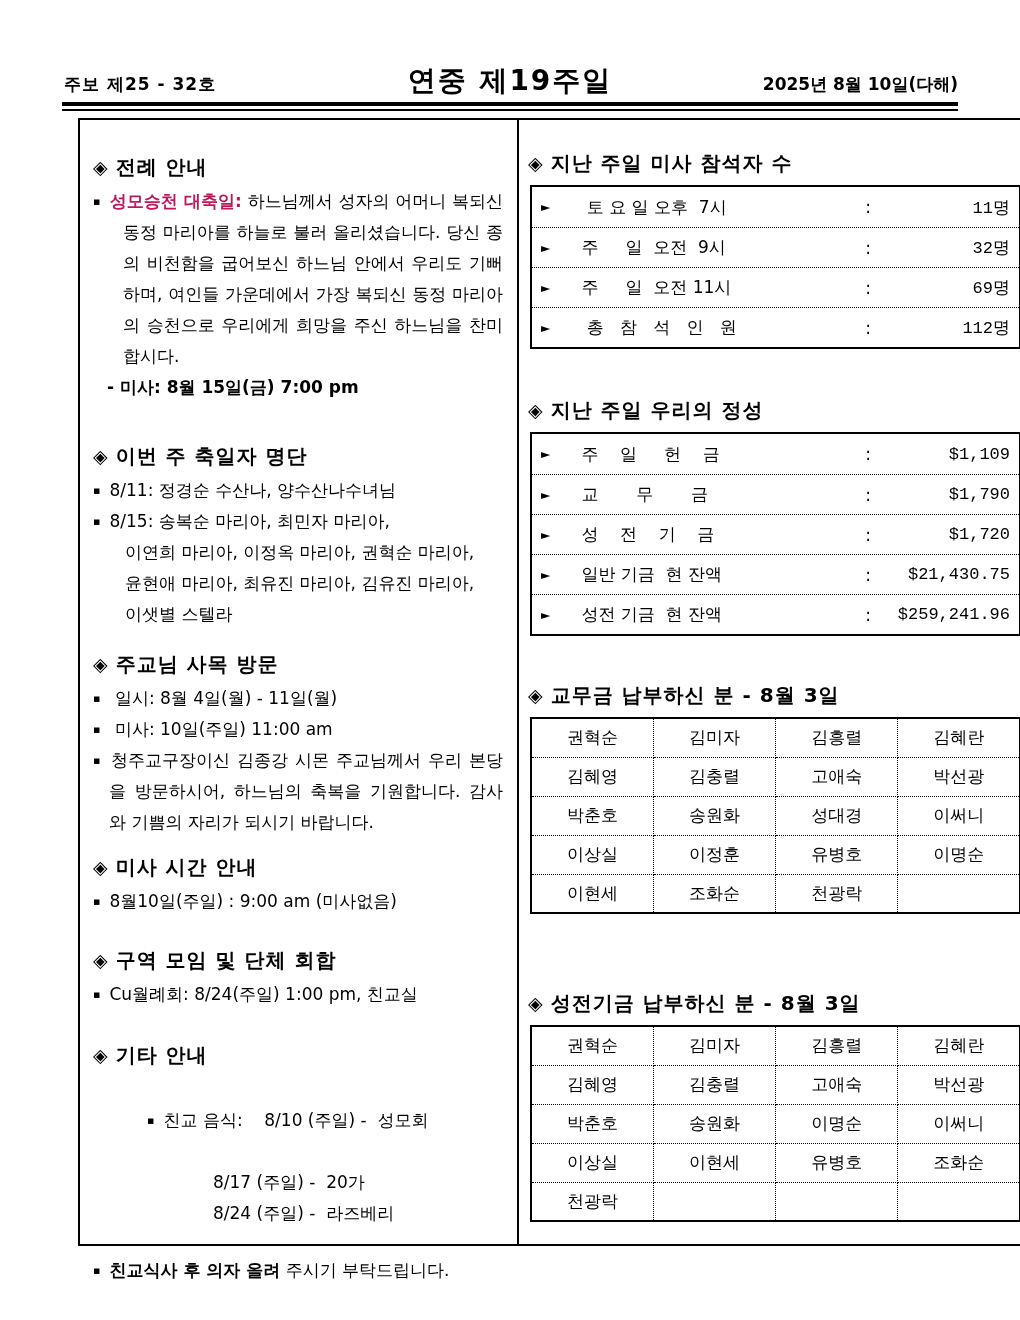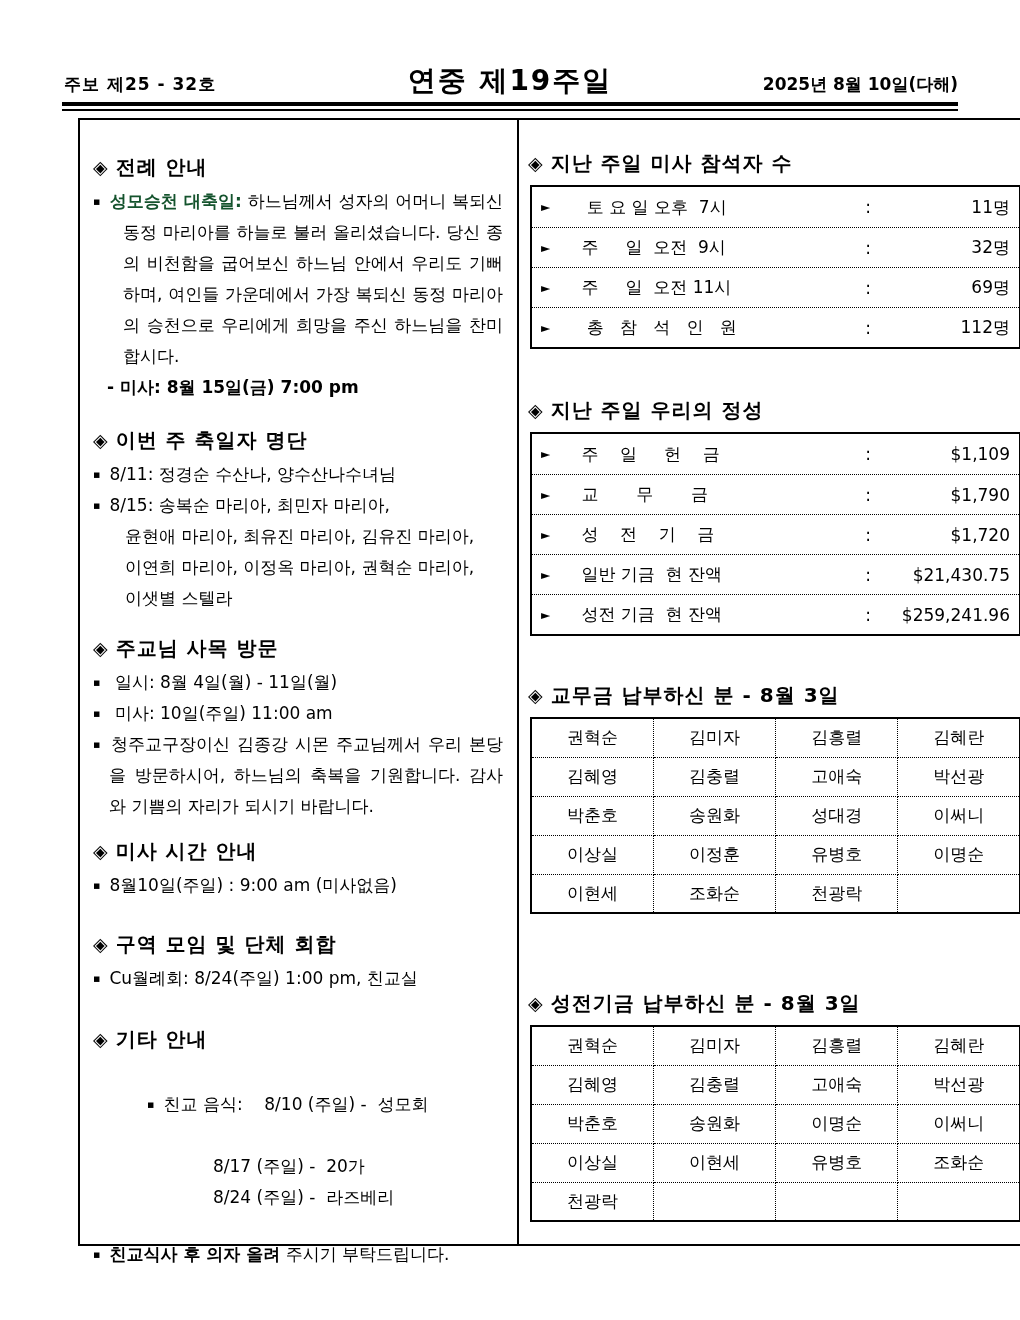--- a/index.html
+++ b/index.html
@@ -25,48 +25,48 @@
   .col-left  { width:437px; padding:34px 14px 0 13px; }
   .col-right { flex:1; border-left:2px solid #000; padding:16px 12px 0 9px; }
 
   
   .sec-title { font-size:20px; font-weight:bold; letter-spacing:1px; line-height:26px; white-space:nowrap; }
   .diamond { font-size:19px; margin-right:7px; }
   .body-txt { font-size:17px; line-height:31px; }
   .hang { padding-left:30px; text-indent:-30px; text-align:justify; }
   .hang-sm { padding-left:16px; text-indent:-16px; text-align:justify; }
   .sq { font-size:11px; margin-right:9px; vertical-align:2px; }
-  .blue-label { color:#14532d; font-weight:bold; }
+  .blue-label { color:#be185d; font-weight:bold; }
   .mass-line { font-weight:bold; padding-left:14px; }
   .cont { padding-left:32px; }
   .cont-food { padding-left:120px; white-space:pre; }
   .pre { white-space:pre; }
   .bold-line { font-weight:bold; }
   .bold-line .rest { font-weight:normal; }
 
-  .mt-sec1 { margin-top:24px; }
+  .mt-sec1 { margin-top:40px; }
   .mt-sec2 { margin-top:21px; }
   .mt-sec3 { margin-top:16px; }
   .mt-sec4 { margin-top:30px; }
   .mt-sec5 { margin-top:32px; }
   .mt-last { margin-top:26px; }
   .after-title { margin-top:6px; }
 
   
   .rt-sec-gap1 { margin-top:14px; }
   .rt-sec-gap2 { margin-top:48px; }
   .rt-sec-gap3 { margin-top:46px; }
   .rt-sec-gap4 { margin-top:76px; }
   .stat-table { border:2px solid #000; margin:9px 3px 0 2px; }
   .stat-row { display:flex; align-items:center; height:40px; font-size:17px; }
   .stat-row + .stat-row { border-top:1px dotted #000; }
   .marker { width:32px; padding-left:9px; font-size:12px; flex:none; }
   .lbl { flex:1; white-space:pre; padding-left:12px; }
   .colon { width:22px; text-align:center; flex:none; }
-  .val { width:140px; text-align:right; padding-right:9px; flex:none; white-space:pre; }
+  .val { width:140px; text-align:right; padding-right:9px; flex:none; white-space:pre;font-family:Liberation Mono, monospace; }
 
   
   .name-table { width:calc(100% - 5px); margin:9px 3px 0 2px; border-collapse:collapse; border:2px solid #000; table-layout:fixed; }
   .name-table td { border:1px dotted #000; height:39px; text-align:center; font-size:17px; }
 </style>
 </head>
 <body>
 
 <div class="page">
 
@@ -97,22 +97,22 @@
       <section class="mt-sec1">
         <div class="sec-title">
           <span class="diamond">◈</span><span>이번 주 축일자 명단</span>
         </div>
         <div class="body-txt hang-sm after-title">
           <span class="sq">▪</span><span>8/11: 정경순 수산나, 양수산나수녀님</span>
         </div>
         <div class="body-txt hang-sm">
           <span class="sq">▪</span><span>8/15: 송복순 마리아, 최민자 마리아,</span>
         </div>
+        <div class="body-txt cont">이연희 마리아, 이정옥 마리아, 권혁순 마리아,</div>
         <div class="body-txt cont">윤현애 마리아, 최유진 마리아, 김유진 마리아,</div>
-        <div class="body-txt cont">이연희 마리아, 이정옥 마리아, 권혁순 마리아,</div>
         <div class="body-txt cont">이샛별 스텔라</div>
       </section>
 
       <section class="mt-sec2">
         <div class="sec-title">
           <span class="diamond">◈</span><span>주교님 사목 방문</span>
         </div>
         <div class="body-txt hang-sm after-title">
           <span class="sq">▪</span> <span>일시: 8월 4일(월) -  11일(월)</span>
         </div>

